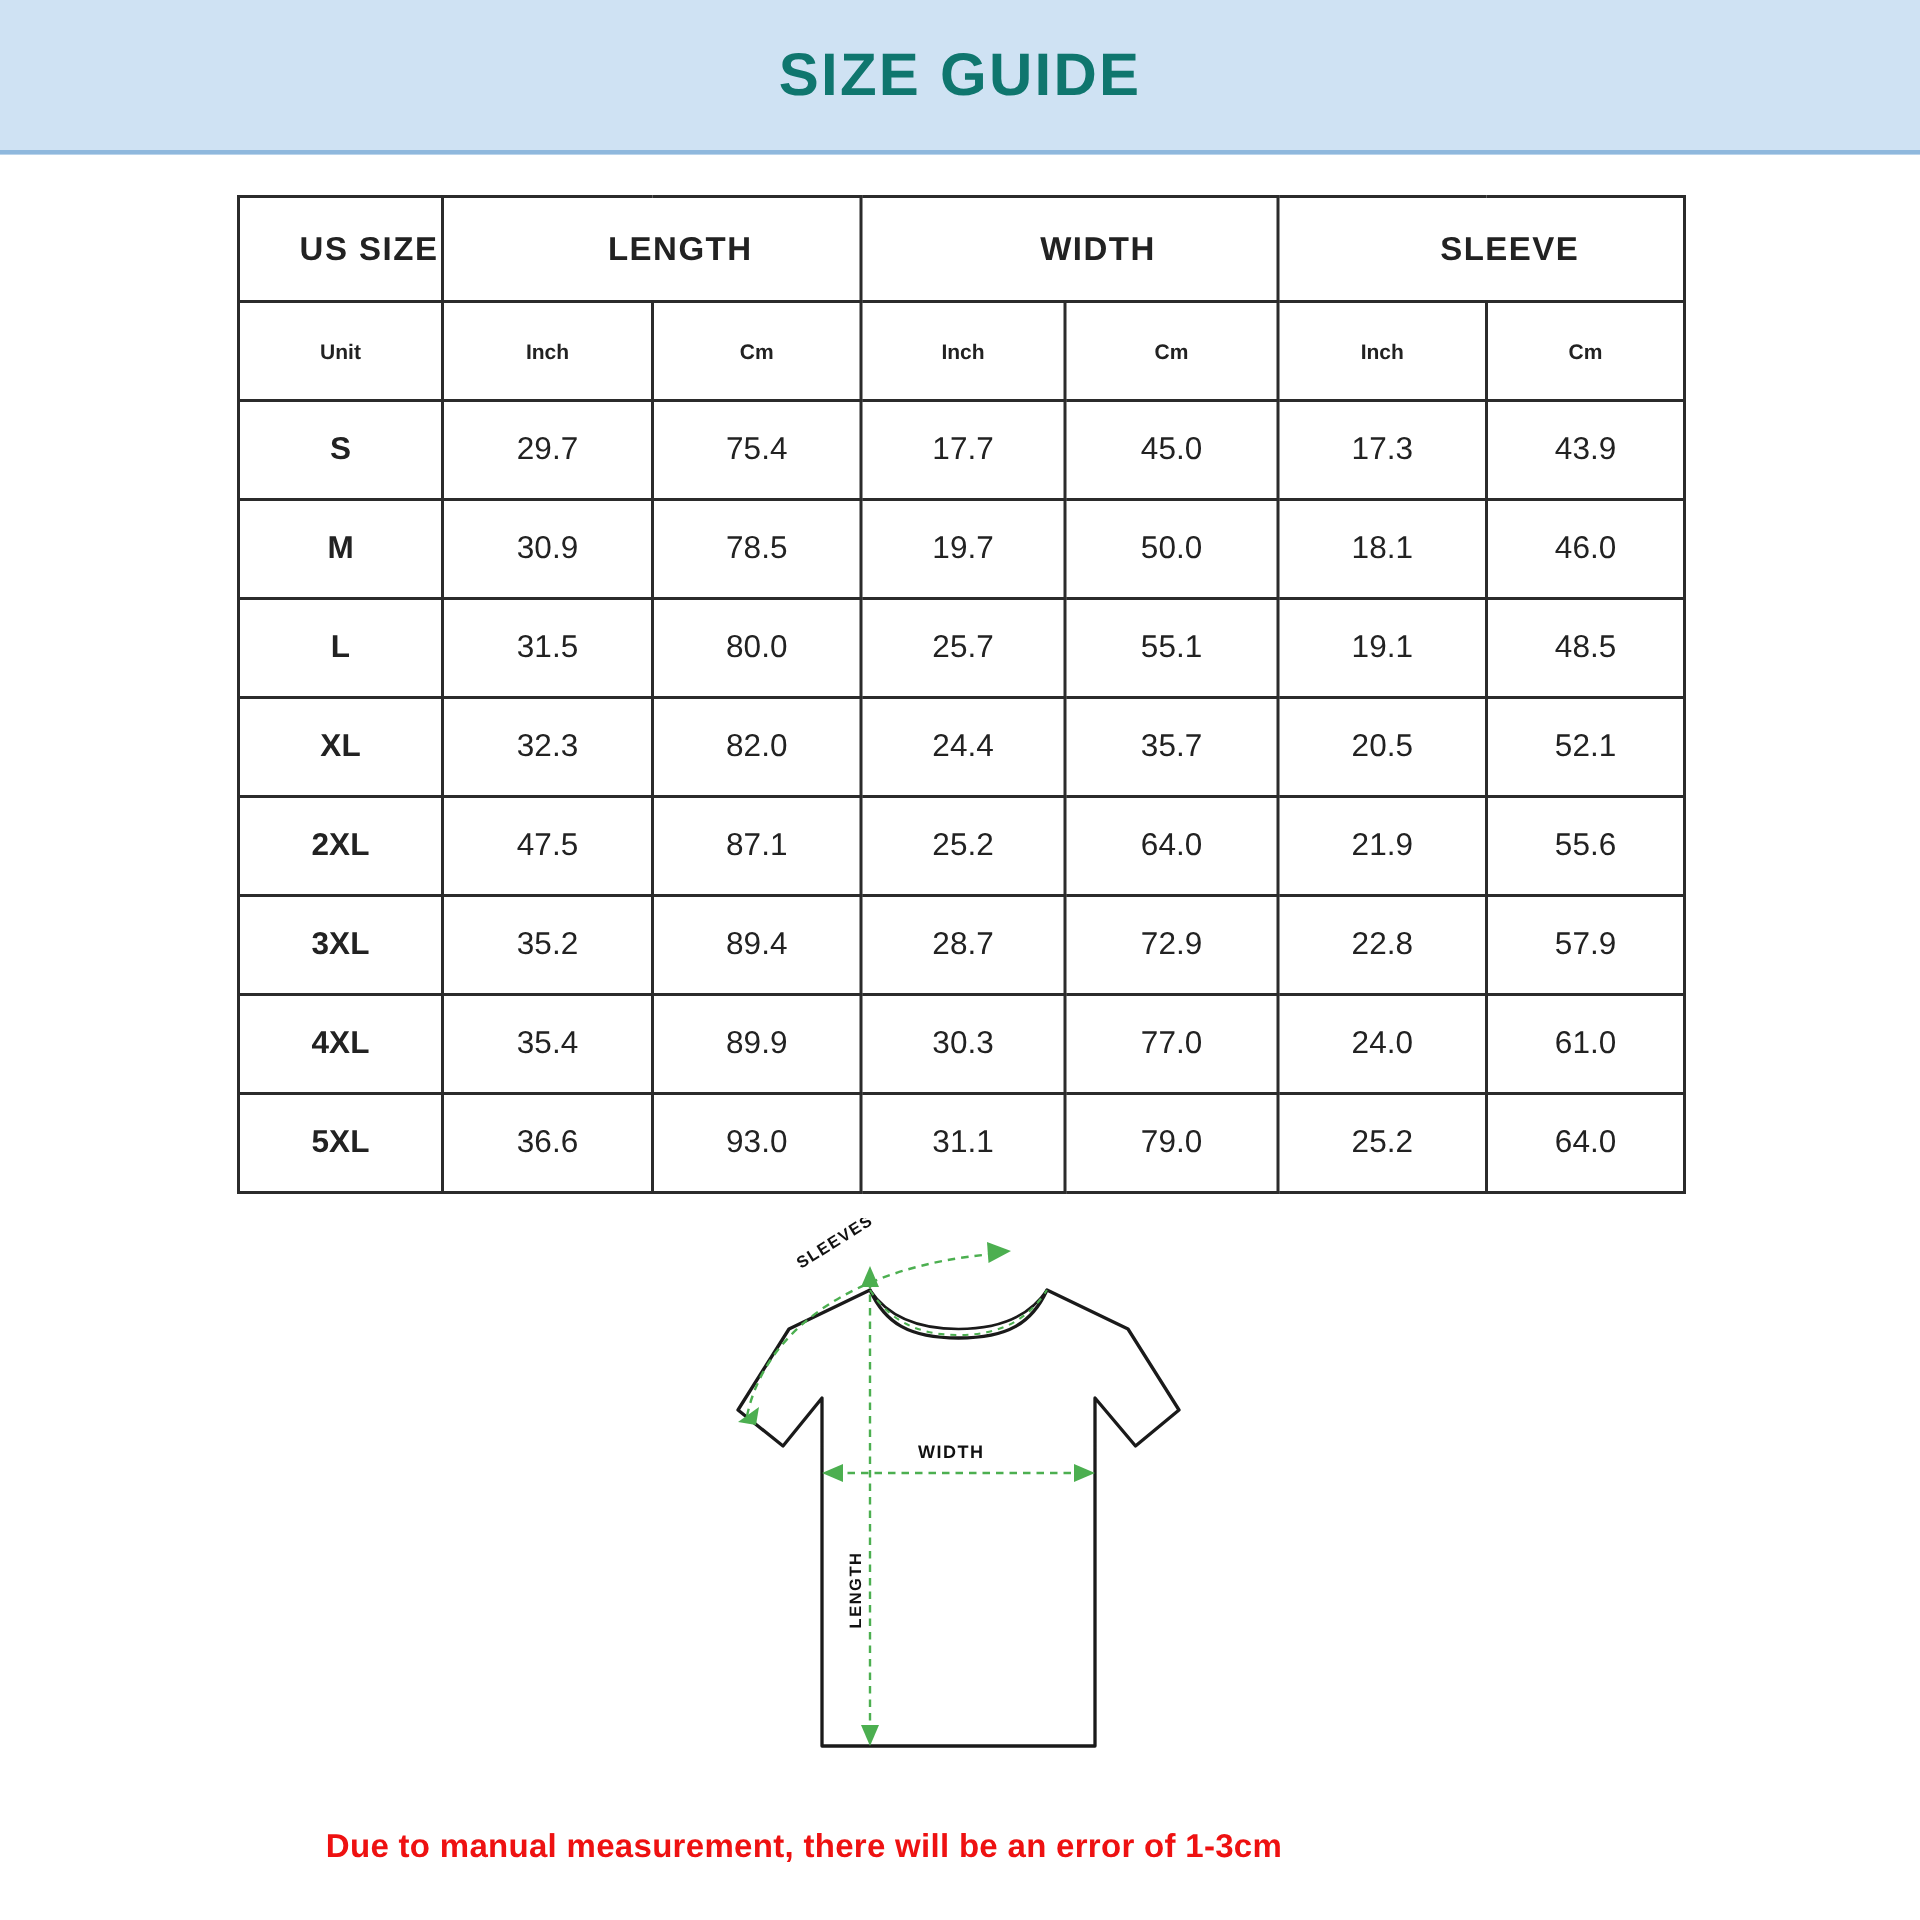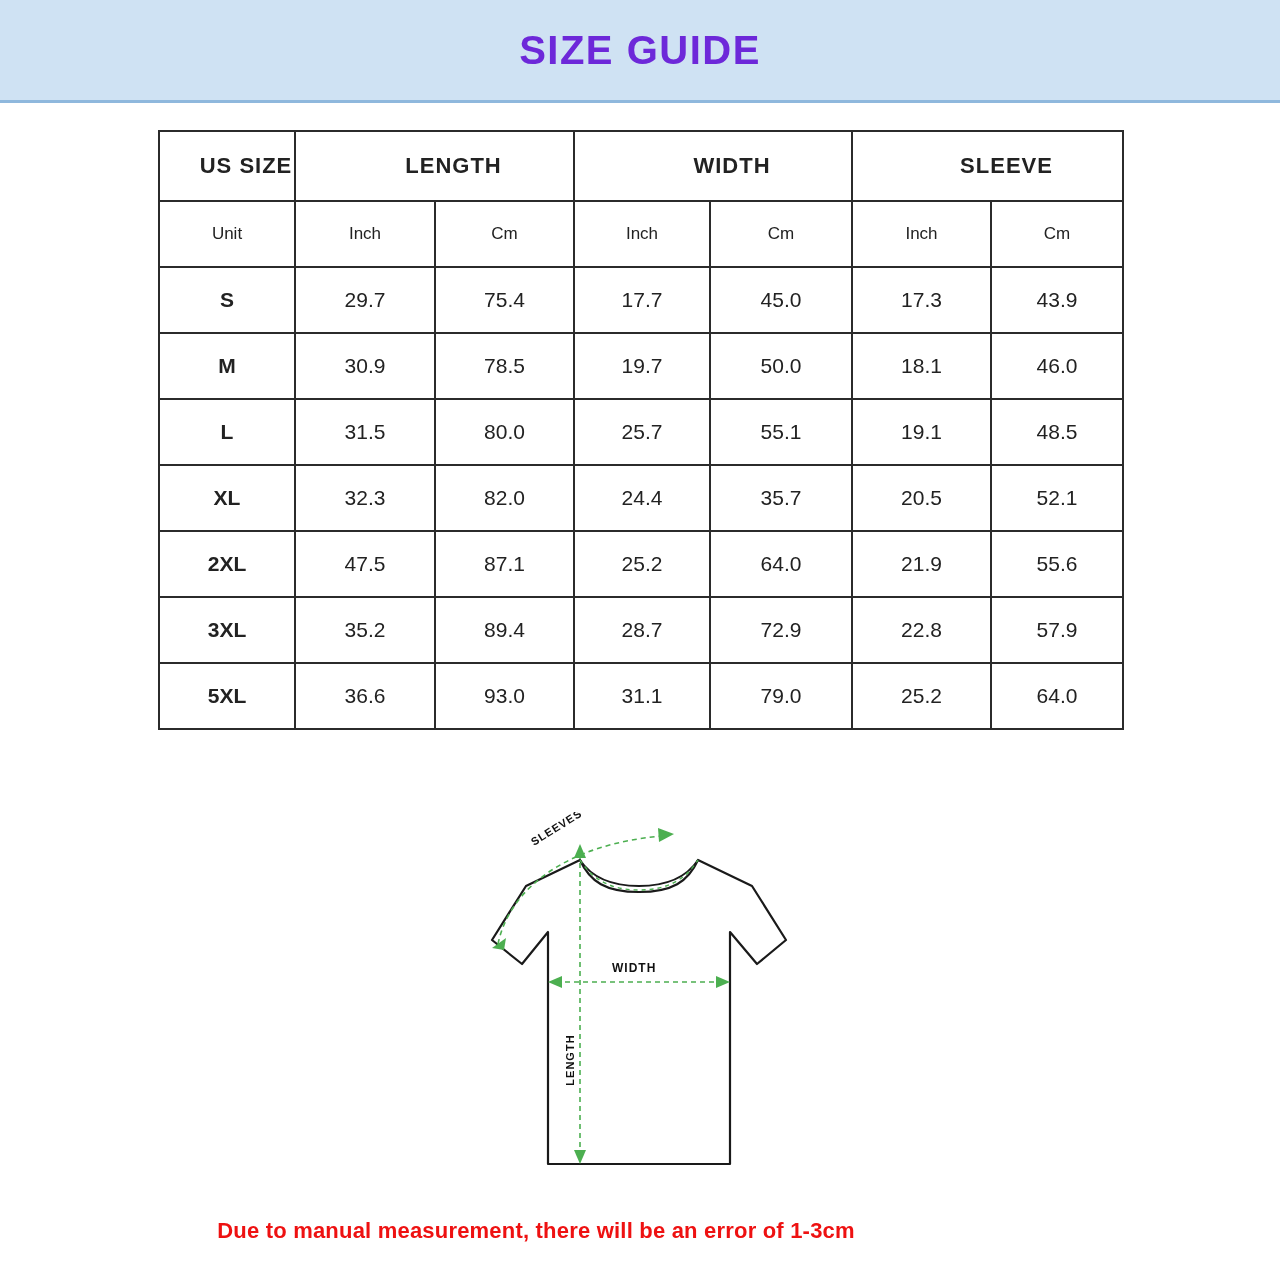--- a/index.html
+++ b/index.html
@@ -26,21 +26,21 @@
     background: #cfe2f3;
     border-bottom: 3px solid #8fb8dd;
     display: flex;
     align-items: center;
     justify-content: center;
   }
   .header-title {
     font-size: 40px;
     font-weight: bold;
     letter-spacing: 1.5px;
-    color: #6d28d9;
+    color: #0f766e;
     text-align: center;
   }
 
   
   .table-wrap {
     position: absolute;
     left: 158px;
     top: 130px;
     width: 964px;
   }
@@ -60,22 +60,22 @@
   }
   table.size-table tr { height: 66px; }
   tr.head-main td {
     font-weight: bold;
     font-size: 22px;
     letter-spacing: 1px;
     height: 68px;
     padding-left: 38px;
   }
   tr.head-unit td {
-    font-weight: normal;
-    font-size: 17px;
+    font-weight: bold;
+    font-size: 14px;
     height: 62px;
   }
   td.size-label {
     font-weight: bold;
     font-size: 22px;
   }
   td.value {
     font-size: 22px;
     font-weight: normal;
     color: #1a1a1a;
@@ -187,20 +187,29 @@
       <tr>
         <td class="size-label">3XL</td>
         <td class="value">35.2</td>
         <td class="value">89.4</td>
         <td class="value">28.7</td>
         <td class="value">72.9</td>
         <td class="value">22.8</td>
         <td class="value">57.9</td>
       </tr>
       <tr>
+        <td class="size-label">4XL</td>
+        <td class="value">35.4</td>
+        <td class="value">89.9</td>
+        <td class="value">30.3</td>
+        <td class="value">77.0</td>
+        <td class="value">24.0</td>
+        <td class="value">61.0</td>
+      </tr>
+      <tr>
         <td class="size-label">5XL</td>
         <td class="value">36.6</td>
         <td class="value">93.0</td>
         <td class="value">31.1</td>
         <td class="value">79.0</td>
         <td class="value">25.2</td>
         <td class="value">64.0</td>
       </tr>
     </tbody>
   </table>

